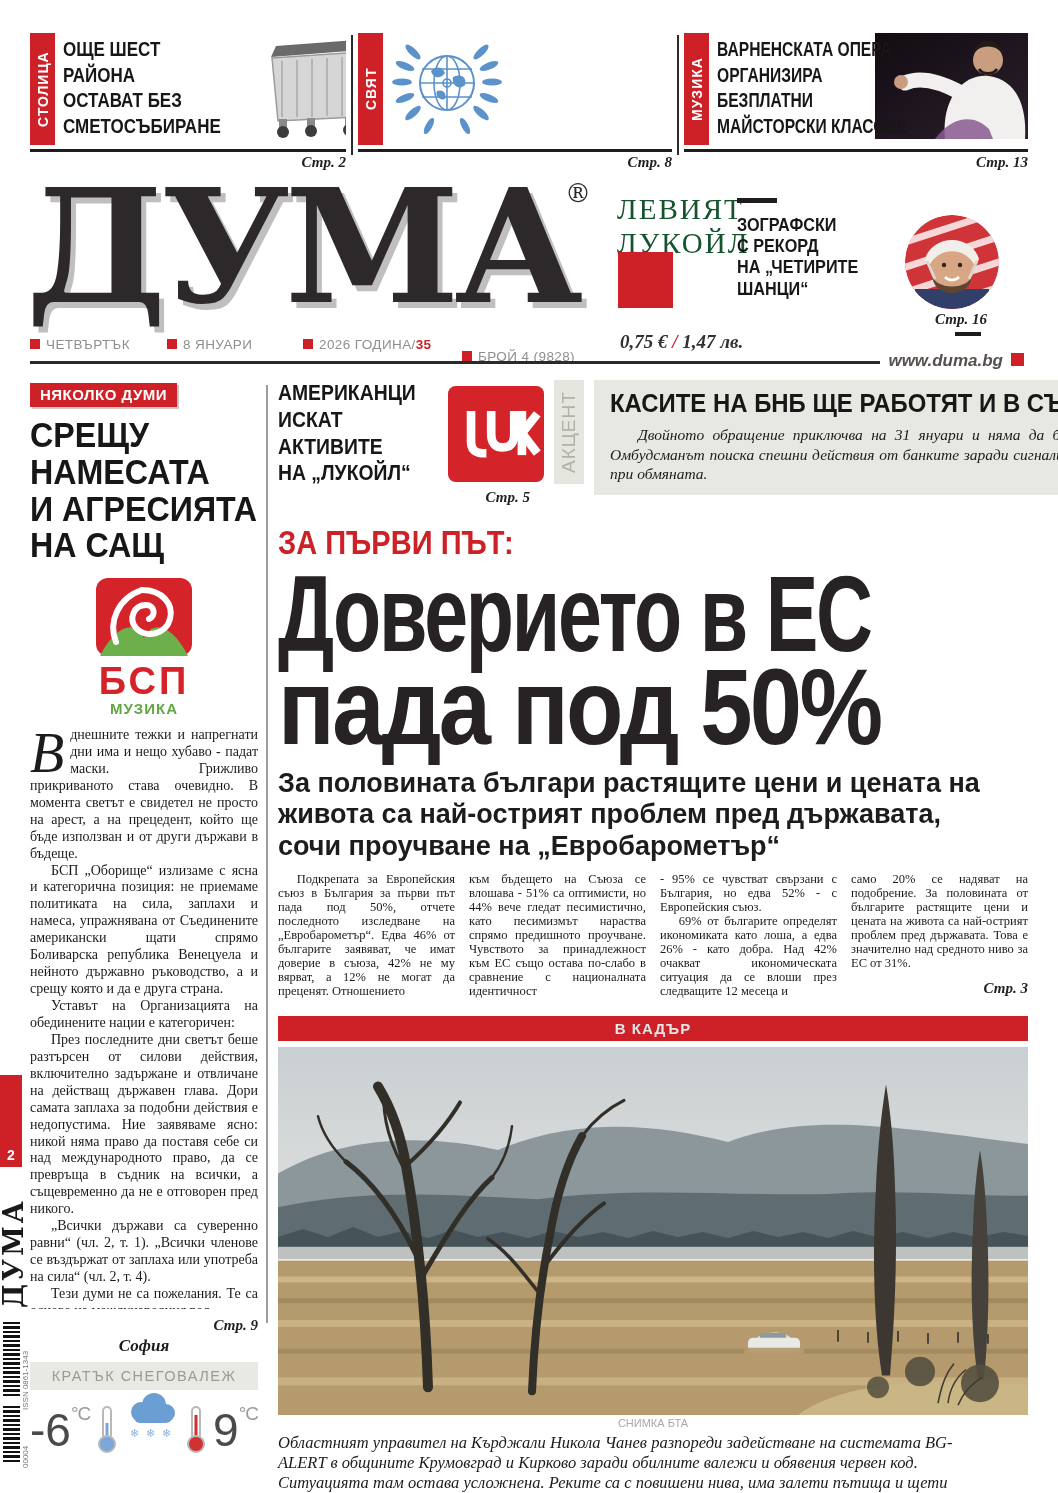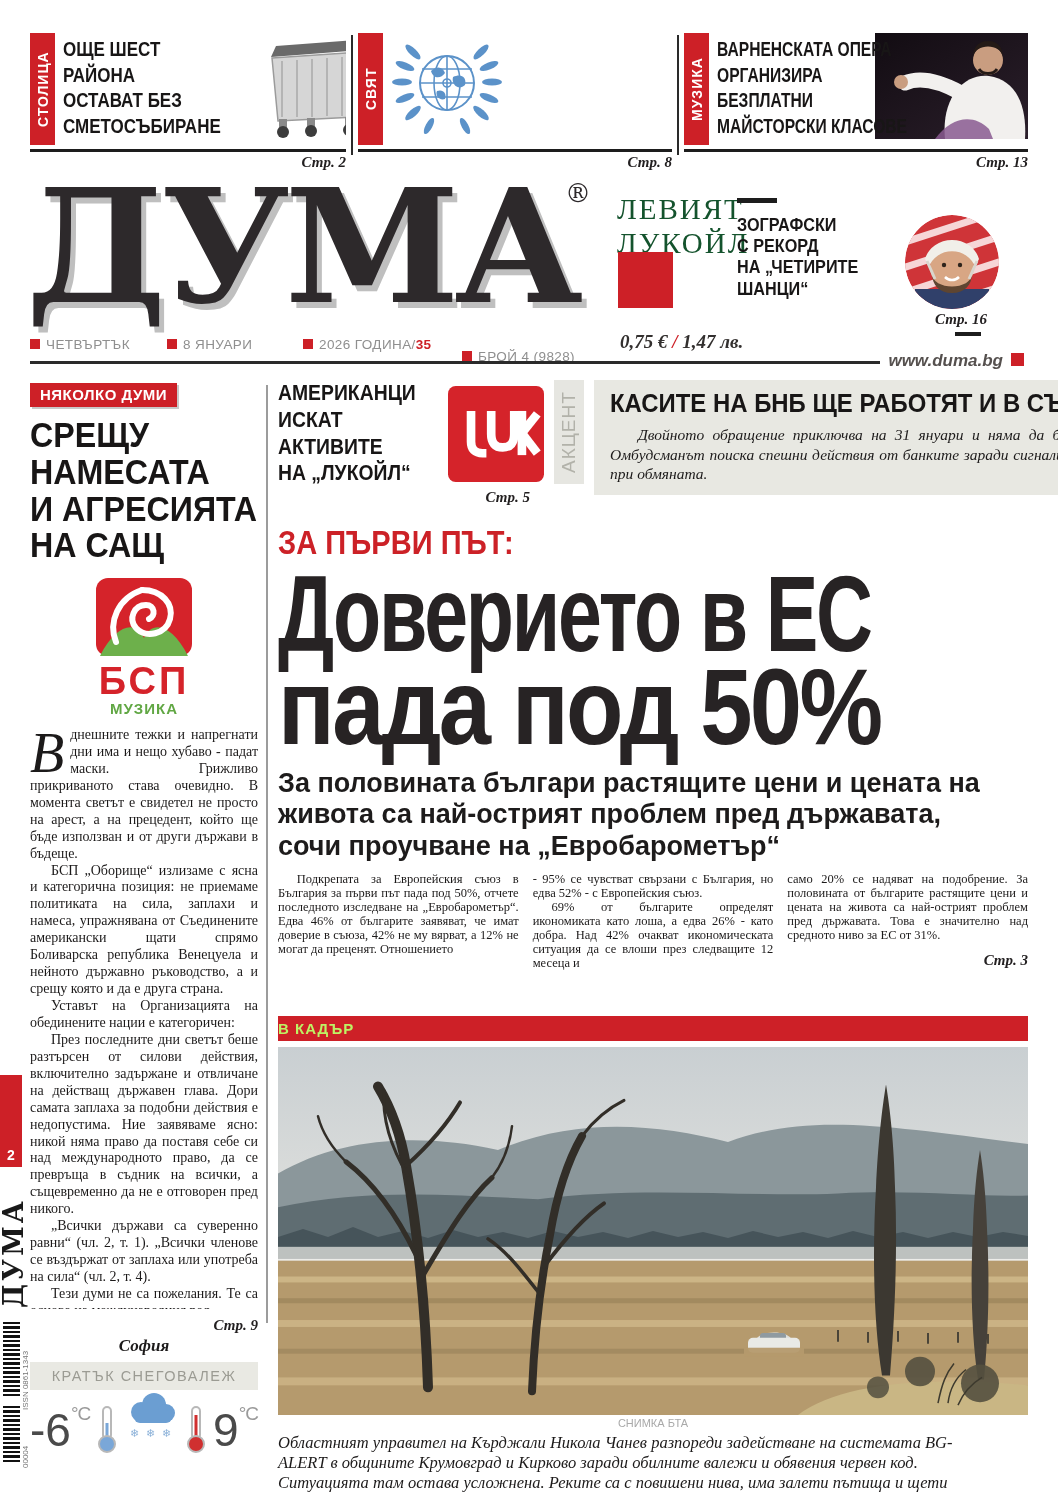--- a/index.html
+++ b/index.html
@@ -100,21 +100,21 @@
   .kicker{margin-top:8px;font-family:"Liberation Sans",sans-serif;font-weight:bold;font-size:33px;color:#cc2127;}
   .hl{font-family:"Liberation Sans",sans-serif;font-weight:bold;color:#272324;letter-spacing:-3px;line-height:.86;font-size:108px;margin-top:6px;}
   .hl .l1{display:block;transform-origin:0 0;transform:scaleX(.73);white-space:nowrap;}
   .hl .l2{display:block;transform-origin:0 0;transform:scaleX(.87);white-space:nowrap;}
   .subhead{margin-top:14px;font-family:"Liberation Sans",sans-serif;font-weight:bold;font-size:27px;line-height:1.16;color:#1d1b1b;width:720px;}
   .cols{margin-top:10px;display:flex;gap:14px;height:138px;overflow:hidden;}
   .col{flex:1;font-size:12.5px;line-height:1.12;text-align:justify;}
   .col p{margin:0;}
   .col p.ind{text-indent:1.5em;}
   .col .colpage{margin-top:10px;}
-  .kadar{margin-top:6px;background:#cd2027;color:#bef264;
+  .kadar{margin-top:6px;background:#cd2027;color:#e5e5e5;text-align:center;
      font-family:"Liberation Sans",sans-serif;font-weight:bold;font-size:15px;letter-spacing:1px;padding:4px 0;}
   .photo{margin-top:6px;width:750px;height:368px;}
   .credit{font-family:"Liberation Sans",sans-serif;font-size:11px;color:#a9a9a9;text-align:center;margin-top:2px;}
   .caption{margin-top:4px;font-style:italic;font-size:16.5px;line-height:1.22;position:relative;padding-right:60px;}
 
   
   .rail-box{position:absolute;left:0;top:1075px;width:22px;height:92px;background:#cd2027;
      display:flex;align-items:flex-end;justify-content:center;color:#fff;
      font-family:"Liberation Sans",sans-serif;font-weight:bold;font-size:14px;padding-bottom:4px;box-sizing:border-box;}
   .rail-duma{position:absolute;left:-2px;top:1178px;width:26px;height:150px;
@@ -414,20 +414,23 @@
     <div class="hl">
       <span class="l1">Доверието в ЕС</span>
       <span class="l2">пада под 50%</span>
     </div>
 
     <div class="subhead">За половината българи растящите цени и цената на живота са най-острият проблем пред държавата, сочи проучване на „Евробарометър“</div>
 
     <div class="cols">
       <div class="col">
           <p class="ind">Подкрепата за Европейския съюз в България за първи път пада под 50%, отчете последното изследване на „Евробарометър“. Едва 46% от българите заявяват, че имат доверие в съюза, 42% не му вярват, а 12% не могат да преценят. Отношението</p>
+        </div>
+      <div class="col">
+          <p>към бъдещето на Съюза се влошава - 51% са оптимисти, но 44% вече гледат песимистично, като песимизмът нараства спрямо предишното проучване. Чувството за принадлежност към ЕС също остава по-слабо в сравнение с националната идентичност</p>
         </div>
       <div class="col">
           <p>- 95% се чувстват свързани с България, но едва 52% - с Европейския съюз.</p>
           <p class="ind">69% от българите определят икономиката като лоша, а едва 26% - като добра. Над 42% очакват икономическата ситуация да се влоши през следващите 12 месеца и</p>
         </div>
       <div class="col">
           <p>само 20% се надяват на подобрение. За половината от българите растящите цени и цената на живота са най-острият проблем пред държавата. Това е значително над средното ниво за ЕС от 31%.</p>
         <div class="colpage pref">Стр. 3</div>
         </div>
     </div>

